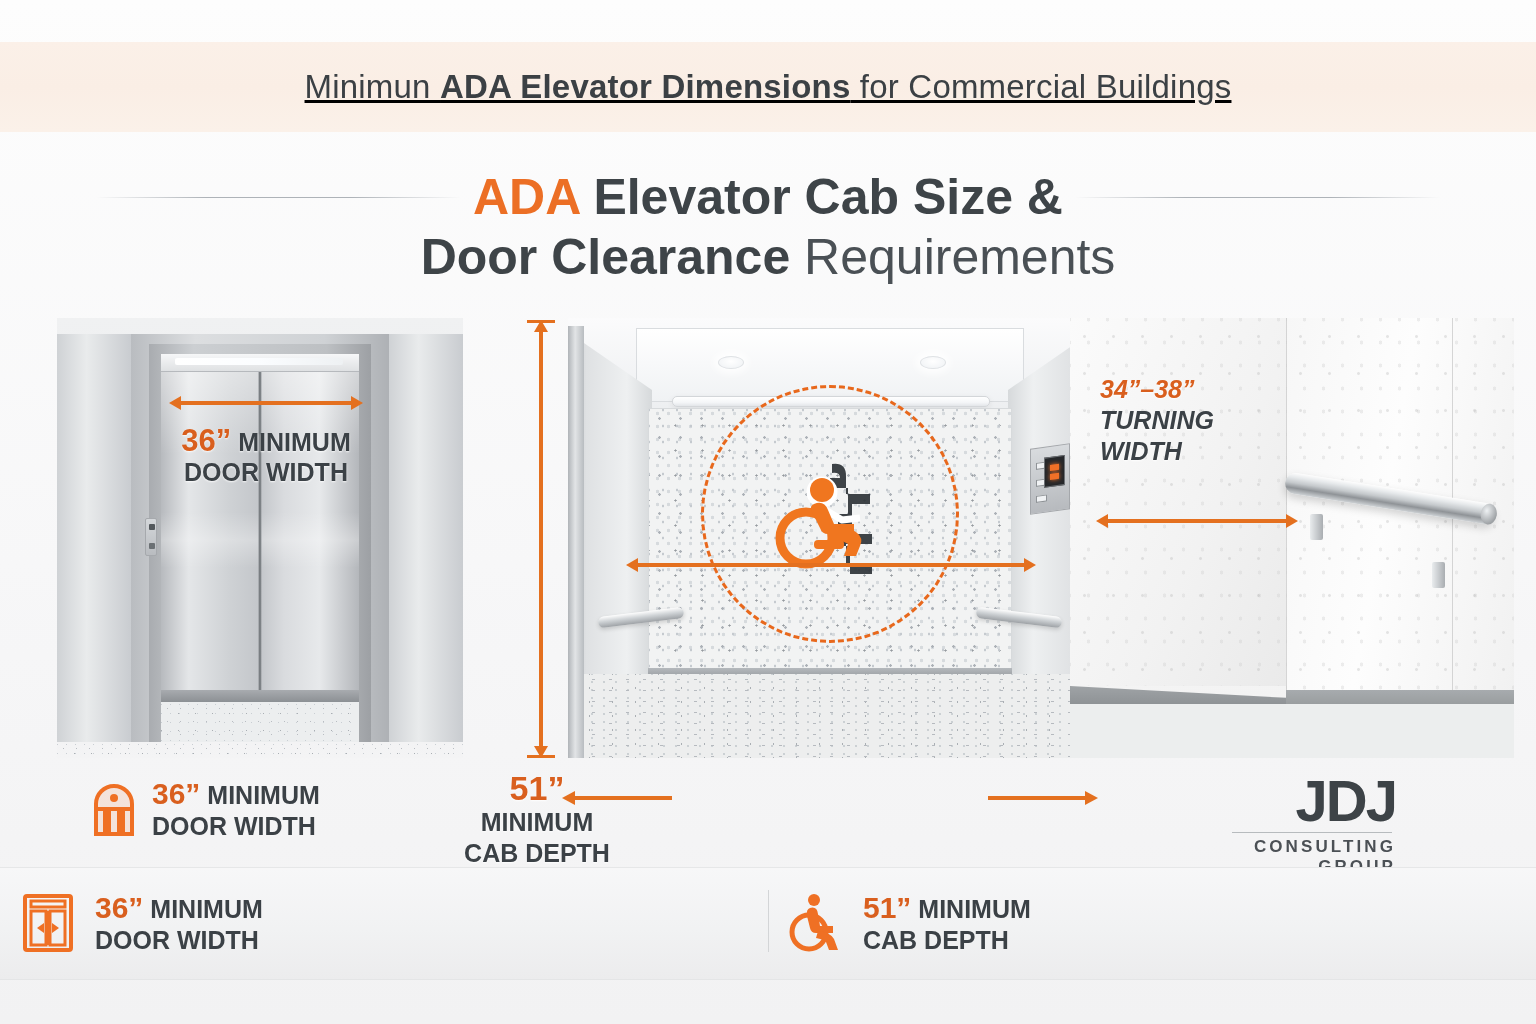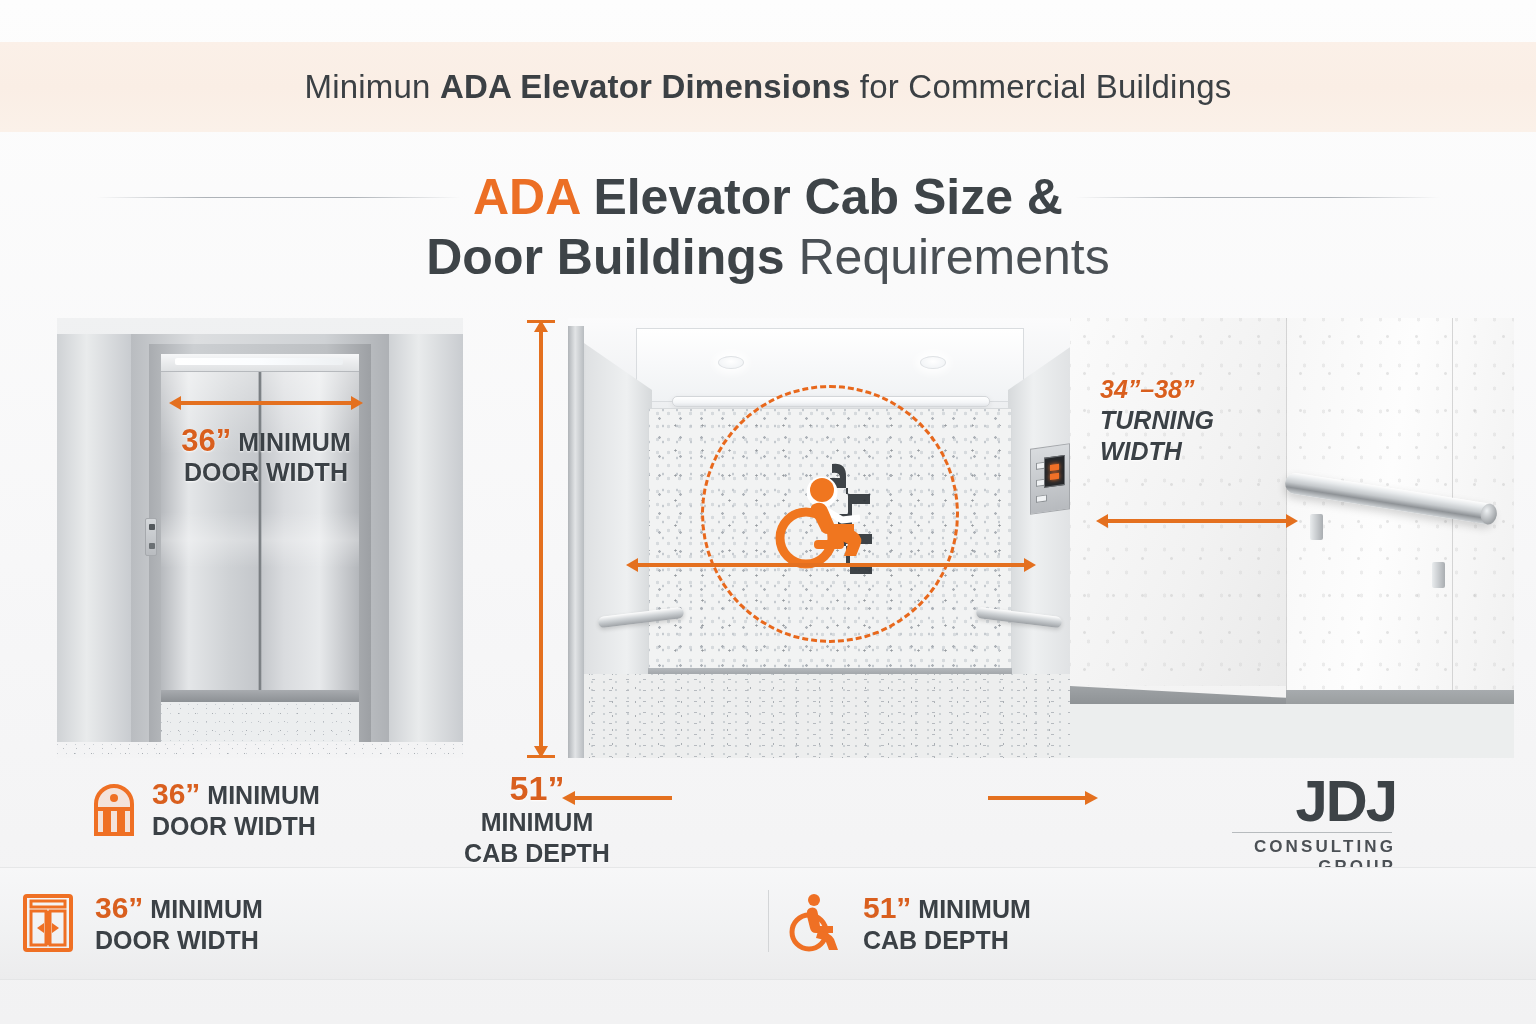--- a/index.html
+++ b/index.html
@@ -14,21 +14,21 @@
 
   #page {
     position: absolute; inset: 0;
     background: linear-gradient(180deg,#fdfdfd 0%,#f7f7f8 55%,#f2f2f3 100%);
   }
 
   
   .banner {
     position: absolute; left: 0; top: 42px; width: 1536px; height: 90px;
     background: linear-gradient(180deg,#fbf0e8 0%,#faeee5 50%,#fbf1e9 100%);
-    display: flex; align-items: center; justify-content: center;
+    display: flex; align-items: center; justify-content: center; text-decoration: underline;
   }
   .banner-text {
     font-size: 33px; color: #3b4044; letter-spacing: .2px;
     white-space: nowrap;
   }
   .banner-text .lite { font-weight: 400; }
   .banner-text .bold { font-weight: 700; }
 
   
   .heading-wrap {
@@ -441,21 +441,21 @@
     <div class="banner-text"><span class="lite">Minimun </span><span class="bold">ADA Elevator Dimensions</span><span class="lite"> for Commercial Buildings</span></div>
   </div>
 
   <div class="heading-wrap">
     <div class="heading-row1">
       <span class="rule left"></span>
       <span class="orange">ADA</span><span class="dark-b"> Elevator Cab Size &amp;</span>
       <span class="rule right"></span>
     </div>
     <div class="heading-row2">
-      <span class="dark-b">Door Buildings</span><span class="dark-n"> Requirements</span>
+      <span class="dark-b">Door Clearance</span><span class="dark-n"> Requirements</span>
     </div>
   </div>
 
   <div class="panels">
 
     <div class="panel-left">
       <div class="ld-wallL"></div>
       <div class="ld-wallR"></div>
       <div class="ld-frame"></div>
       <div class="ld-inner"></div>

